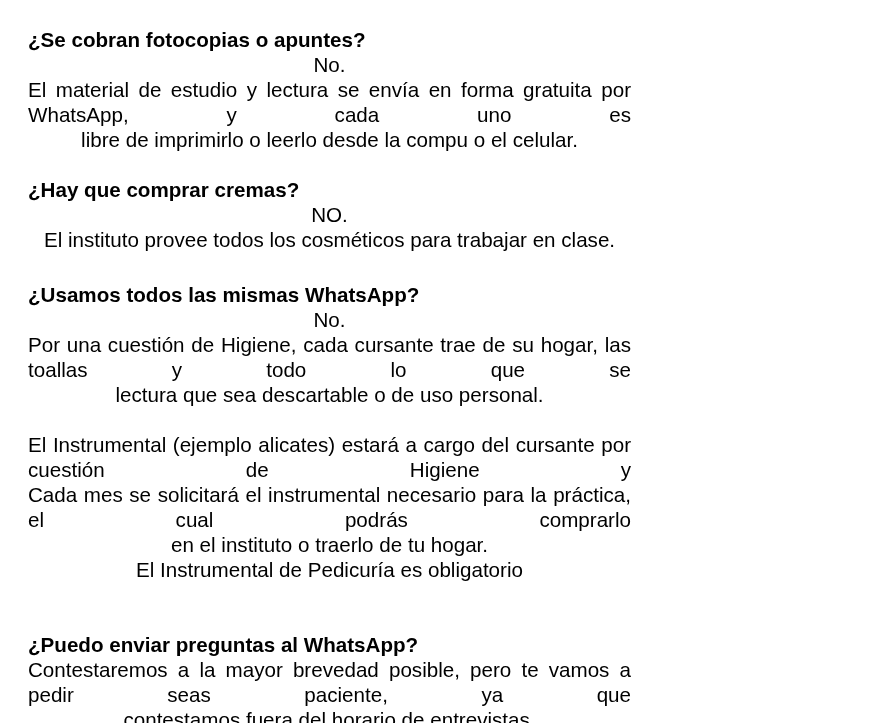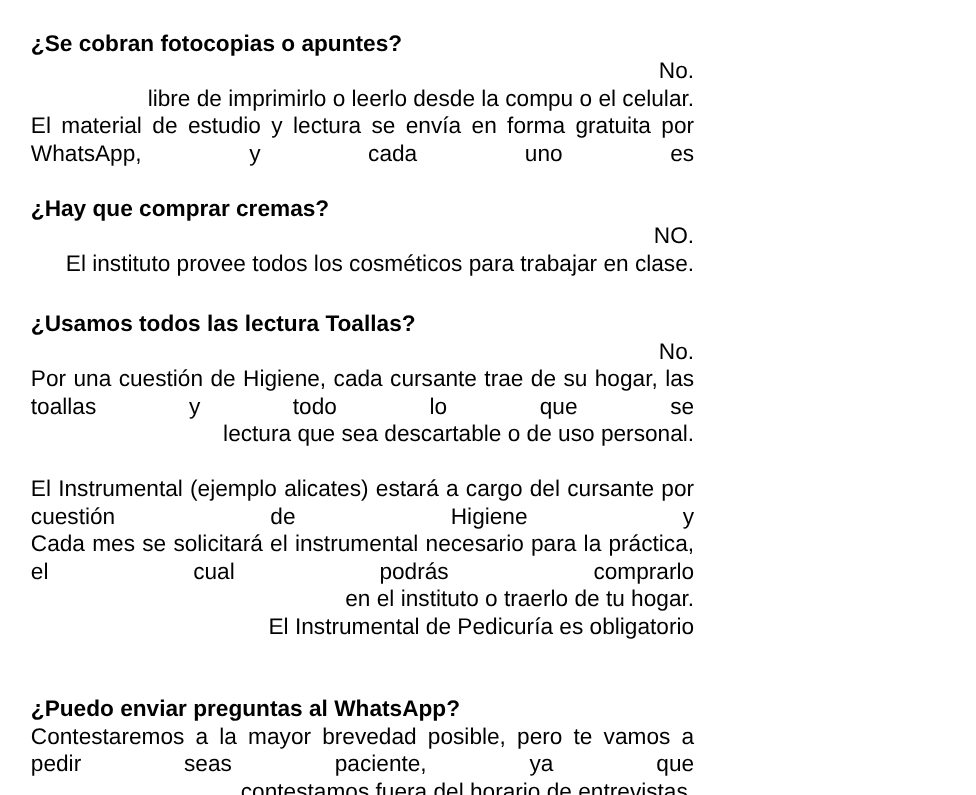--- a/index.html
+++ b/index.html
@@ -23,52 +23,52 @@
     color: #000000;
   }
   .section { }
   .heading {
     font-weight: bold;
     text-align: left;
     white-space: nowrap;
   }
   .para { }
   .line {
-    text-align: right;
+    text-align: center;
   }
   .line.just {
     text-align: justify;
     text-align-last: justify;
   }
 </style>
 </head>
 <body>
 
 <div class="doc" style="background: rgb(255, 255, 255); color: rgb(0, 0, 0);">
     <div class="section" style="margin-bottom: 25px;">
       <div class="heading">¿Se cobran fotocopias o apuntes?</div>
       <div class="para">
         <div class="line">No.</div>
       </div>
       <div class="para">
+        <div class="line just">El material de estudio y lectura se envía en forma gratuita por WhatsApp, y cada uno es</div>
         <div class="line">libre de imprimirlo o leerlo desde la compu o el celular.</div>
-        <div class="line just">El material de estudio y lectura se envía en forma gratuita por WhatsApp, y cada uno es</div>
       </div>
     </div>
     <div class="section" style="margin-bottom: 30px;">
       <div class="heading">¿Hay que comprar cremas?</div>
       <div class="para">
         <div class="line">NO.</div>
       </div>
       <div class="para">
         <div class="line">El instituto provee todos los cosméticos para trabajar en clase.</div>
       </div>
     </div>
     <div class="section" style="margin-bottom: 25px;">
-      <div class="heading">¿Usamos todos las lectura Toallas?</div>
+      <div class="heading">¿Usamos todos las mismas WhatsApp?</div>
       <div class="para">
         <div class="line">No.</div>
       </div>
       <div class="para">
         <div class="line just">Por una cuestión de Higiene, cada cursante trae de su hogar, las toallas y todo lo que se</div>
         <div class="line">lectura que sea descartable o de uso personal.</div>
       </div>
     </div>
     <div class="section" style="margin-bottom: 50px;">
       <div class="para">

